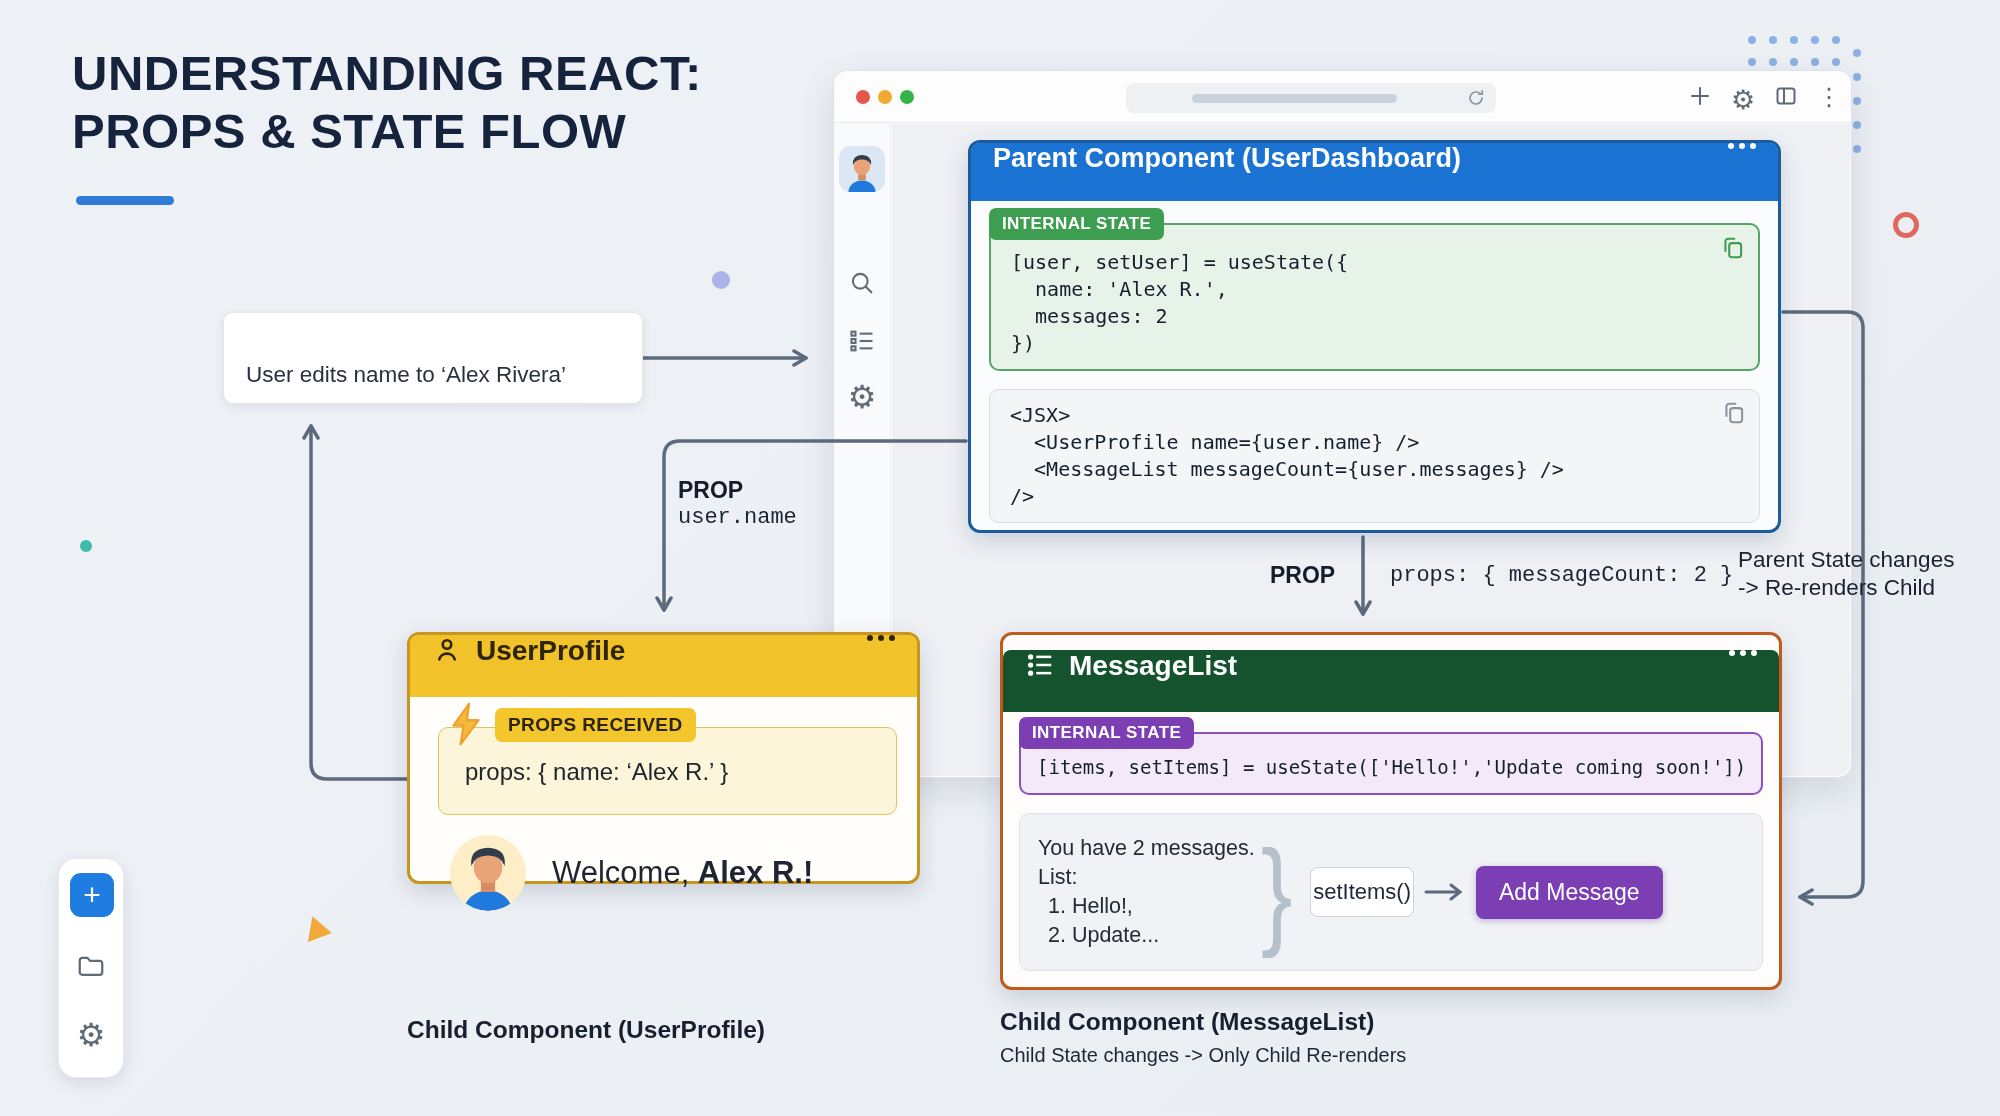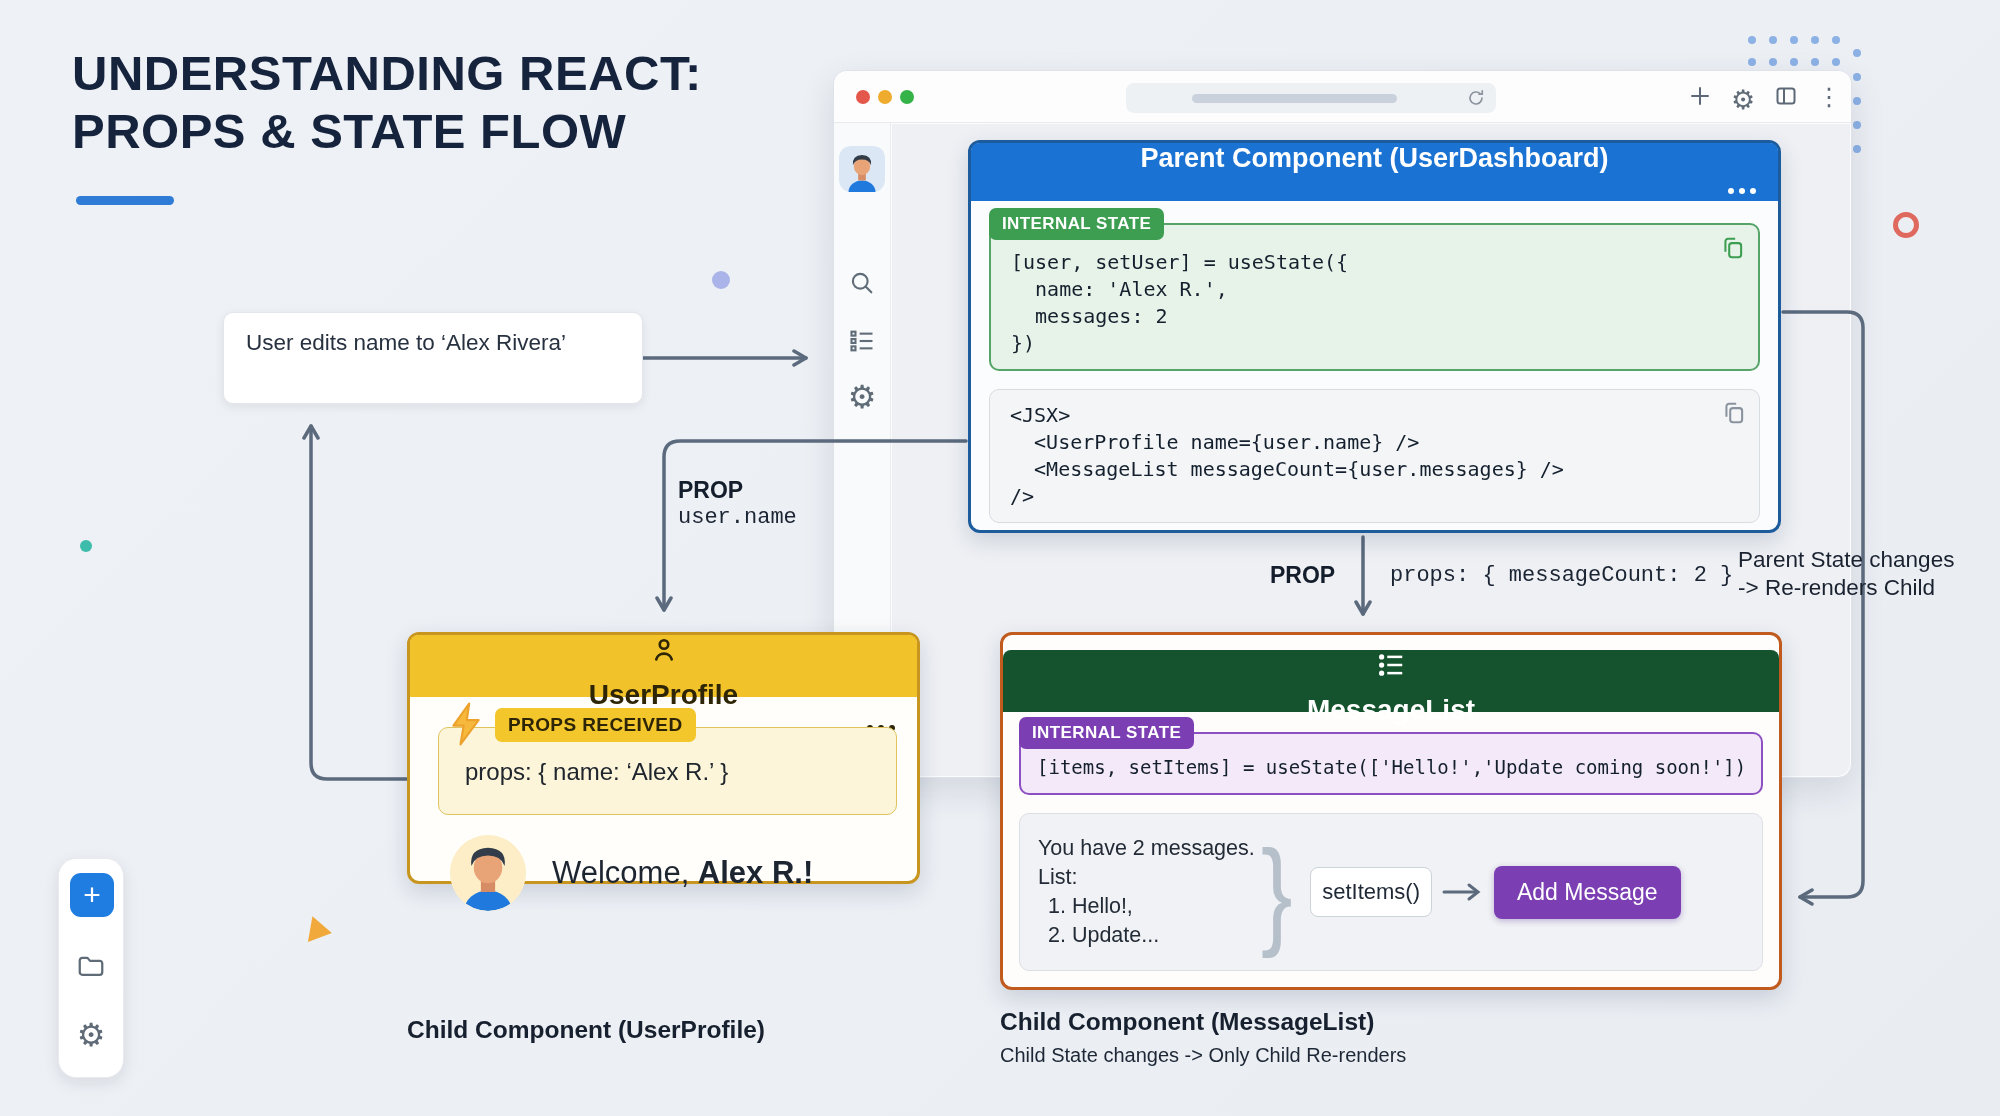--- a/index.html
+++ b/index.html
@@ -40,21 +40,21 @@
   .win-ico { position:absolute; top:13px; width:26px; height:26px; color:#5d6976;
              font-size:26px; line-height:26px; text-align:center; }
   .sidebar { position:absolute; left:0; top:52px; width:57px; bottom:0;
              background:#f8fafb; border-right:1px solid #e9ebee; border-radius:0 0 0 13px; }
   .sb-item { position:absolute; left:50%; transform:translateX(-50%); }
   .win-content { position:absolute; left:58px; top:53px; right:1px; bottom:1px;
                  background:#eef0f4; border-radius:0 0 13px 0; }
 
   
   .card { border-radius:12px; box-shadow:0 8px 22px rgba(25,45,80,.16); }
-  .card-header { display:flex; align-items:center; gap:14px; padding:0 22px;flex-direction:column; }
+  .card-header { display:flex; gap:14px; padding:0 22px; }
   .card-title { font-weight:700; }
   .menu-dots { margin-left:auto; display:flex; gap:5px; }
   .menu-dots i { width:6px; height:6px; border-radius:50%; display:block; }
 
   
   .parent-card { left:968px; top:140px; width:813px; height:393px;
                  background:#fbfcfd; border:3px solid #1c5c9d; }
   .parent-card .card-header { height:58px; background:#1a72d3; border-radius:8px 8px 0 0; }
   .parent-card .card-title { color:#fff; font-size:27px; }
   .parent-body { padding:22px 18px 0 18px; }
@@ -68,21 +68,21 @@
   .statebox .code { margin-top:8px; }
   .copy-ic { position:absolute; top:10px; right:12px; }
   .jsxbox { position:relative; margin-top:18px; background:#f3f5f7;
             border:1.5px solid #d8dde2; border-radius:10px; padding:12px 20px; }
 
   
   .callout { left:223px; top:312px; width:420px; height:92px; background:#fff;
              border:1px solid #e3e6ea; border-radius:10px; padding:14px 22px;
              box-shadow:0 3px 10px rgba(20,35,60,.08); }
   .callout-title { font-size:23.5px; font-weight:700; color:#141d2b; line-height:31px; }
-  .callout-sub { font-size:22.5px; color:#273140; line-height:31px; }
+  .callout-sub { font-size:22.5px; color:#273140; line-height:31px;margin-top:32px; }
 
   
   .prop-label { font-size:23px; font-weight:700; color:#141d2b; line-height:28px; }
   .prop-value { font-size:22px; color:#1b2433; line-height:28px;font-family:Liberation Mono, monospace; }
   .side-note { left:1738px; top:546px; width:250px; font-size:22.5px; line-height:28px; color:#1a2230; }
 
   
   .profile-card { left:407px; top:632px; width:513px; height:252px;
                   background:#fffefb; border:3px solid #c8961f; }
   .profile-card .card-header { height:62px; background:#f1c22a; border-radius:8px 8px 0 0; }
@@ -110,21 +110,21 @@
   .badge-purple { background:#7c3eb3; }
   .pstatebox .code { margin-top:6px; font-size:19px; }
   .renderbox { margin-top:18px; background:#f0f2f5; border:1.5px solid #dce0e5;
                border-radius:10px; padding:10px 18px; height:158px;
                display:flex; align-items:center; }
   .msg-lines { font-size:21.5px; line-height:29px; color:#232b36; }
   .msg-lines .indent { padding-left:10px; display:block; }
   .brace { font-size:118px; color:#b6c0cb; font-weight:400; line-height:118px;
            transform:scaleX(.8); margin:0 6px 0 2px; }
   .setitems { background:#fff; border:1.5px solid #ccd3d9; border-radius:8px;
-              padding:11px 11px; font-size:22px; color:#1f2835; margin-left:8px; }
+              padding:11px 2px; font-size:22px; color:#1f2835; margin-left:8px; }
   .mini-arrow { margin:0 10px; }
   .add-btn { background:#7c3eb3; color:#fff; border:none; border-radius:8px;
              padding:13px 23px; font-size:23px; font-family:inherit;
              box-shadow:0 2px 6px rgba(80,30,140,.3); }
 
   .caption { text-align:left; font-weight:700; font-size:24.5px; color:#17202e; }
   .caption2 { text-align:left; font-weight:400; font-size:20px; color:#1d2735; }
 
   
   .ftoolbar { left:58px; top:858px; width:66px; height:220px; background:#fff;

